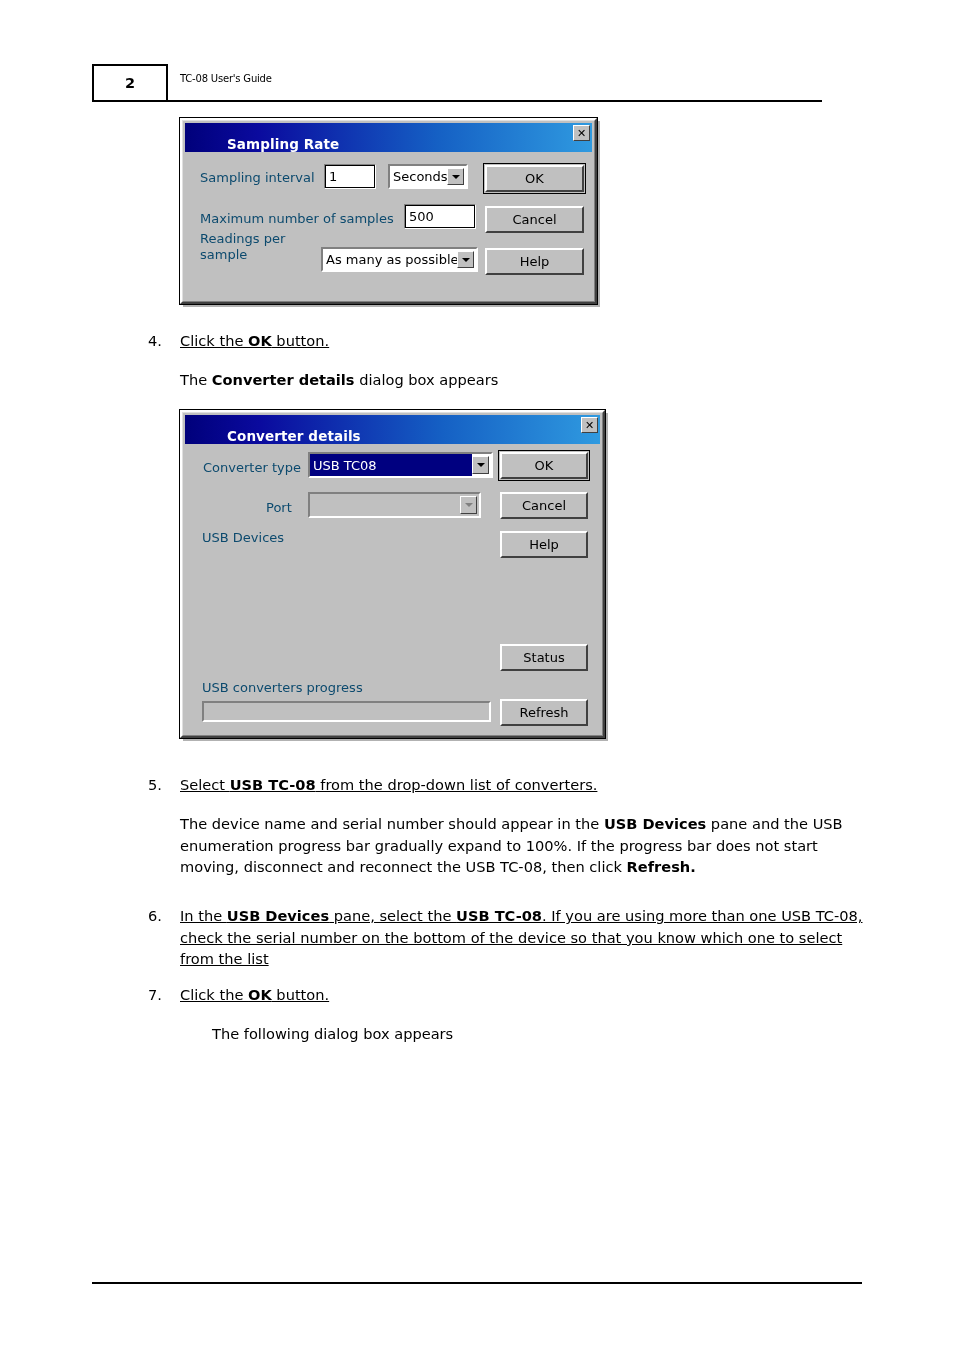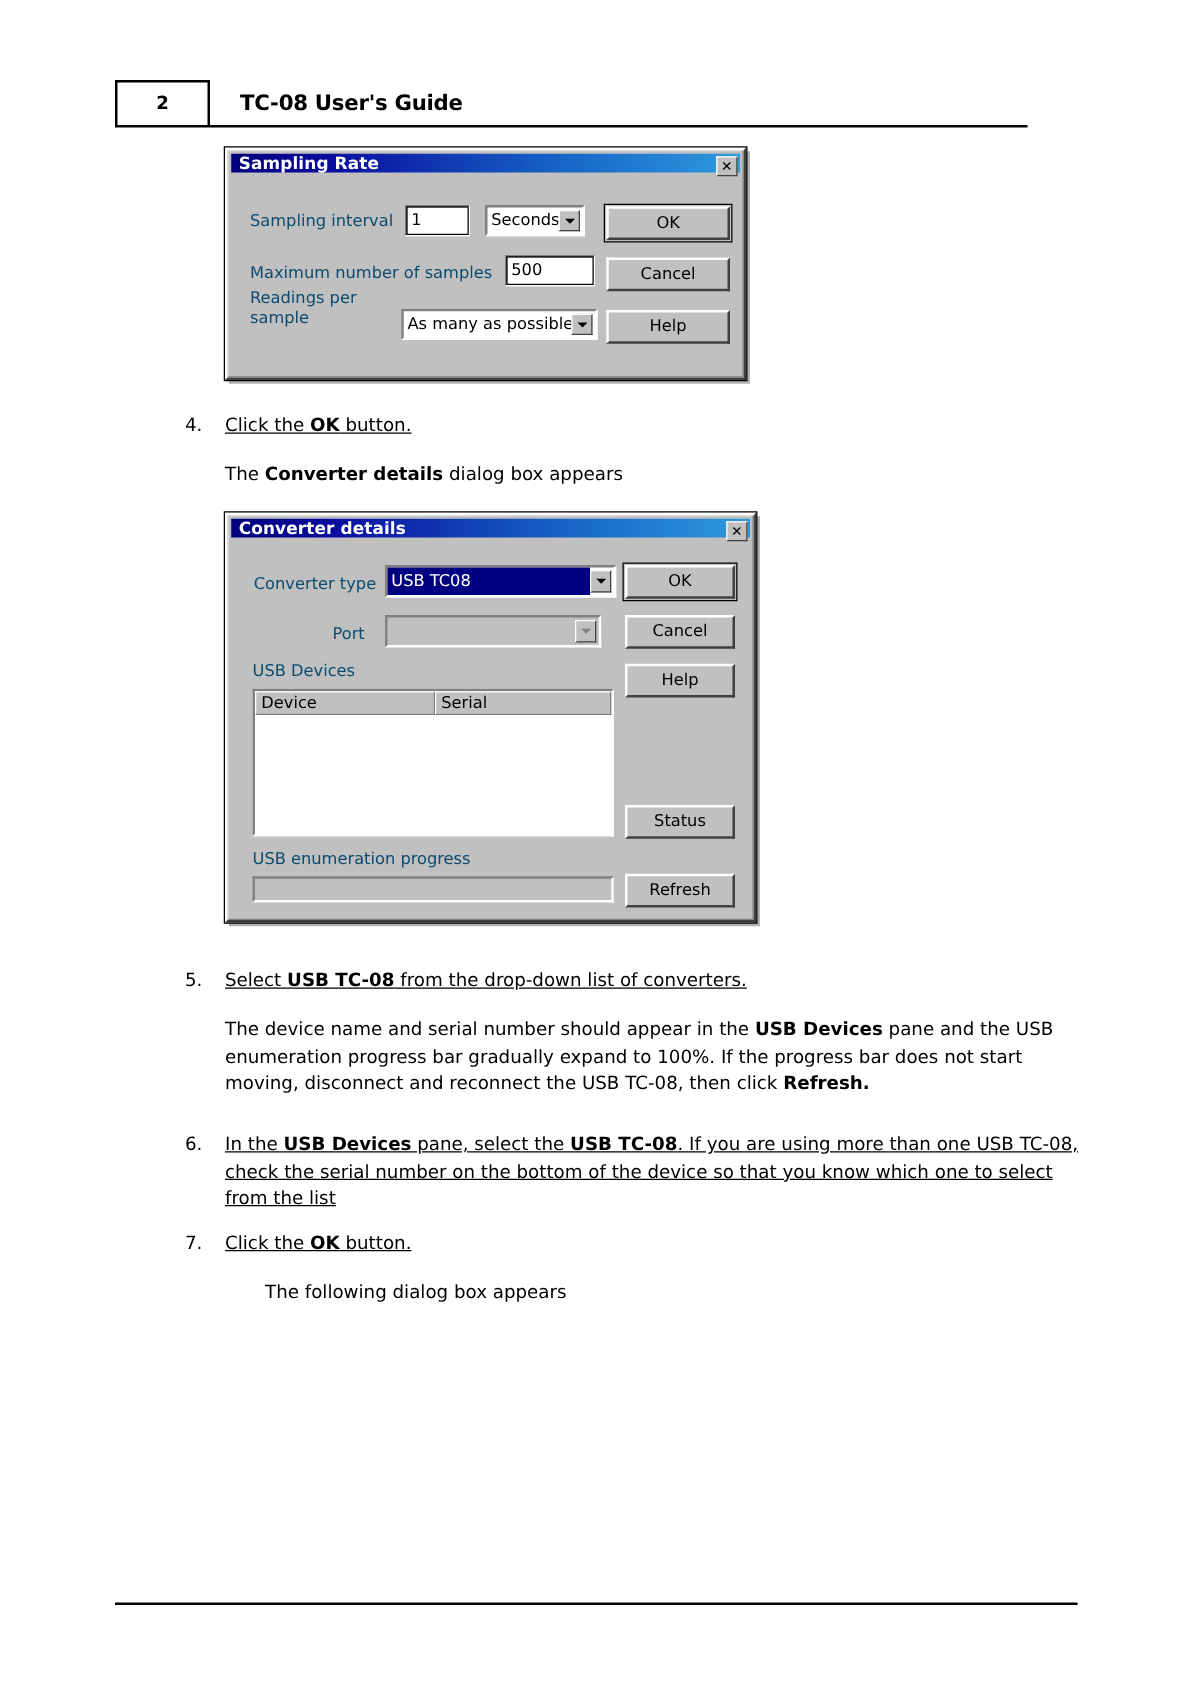--- a/index.html
+++ b/index.html
@@ -33,24 +33,24 @@
     border: 2px solid #000;
     box-sizing: border-box;
     display: flex;
     align-items: center;
     justify-content: center;
     font-weight: bold;
     font-size: 14.5px;
   }
   #header-title {
     position: absolute;
-    left: 100px;
+    left: 88px;
     top: 9px;
-    font-weight: bold;
-    font-size: 17px;
+    font-weight: normal;
+    font-size: 10px;
     letter-spacing: -0.2px;
   }
   #header-rule {
     position: absolute;
     left: 76px;
     top: 36px;
     width: 654px;
     height: 2px;
     background: #000;
   }
@@ -112,24 +112,25 @@
     border-left: 1px solid #dfdfdf;
     border-right: 1px solid #808080;
     border-bottom: 1px solid #808080;
     box-sizing: border-box;
   }
   .titlebar {
     position: absolute;
     left: 3px;
     right: 3px;
     top: 3px;
-    height: 15px;
+    height: 29px;
     background: linear-gradient(to right, #00007b 0%, #0a0a9e 18%, #1560c4 62%, #2f9ae0 100%);
     display: flex;
-    align-items: flex-start;
+    align-items: flex-end;
+    padding-left: 36px;
   }
   .titlebar-text {
     color: #ffffff;
     font-weight: bold;
     font-size: 13.5px;
     margin-left: 6px;
     letter-spacing: 0.1px;
     white-space: nowrap;
   }
   .titlebar-close {
@@ -374,29 +375,22 @@
 
   <div class="combo disabled" style="left:126px; top:80px; width:173px; height:26px;">
     <span class="combo-text"></span>
     <span class="combo-arrow">
         <i class="arrow-glyph dim"></i>
       </span>
   </div>
 
   <div class="dlg-label" style="left:20px; top:118px;">USB Devices</div>
 
-  <div class="listview" style="left:20px; top:139px; width:289px; height:118px;">
-    <div class="lv-header">
-      <div class="lv-col" style="width:144px;">Device</div>
-      <div class="lv-col" style="flex:1;">Serial</div>
-    </div>
-    <div class="lv-body" style="height:95px;"></div>
-  </div>
-
-  <div class="dlg-label" style="left:20px; top:268px;">USB enumeration progress</div>
+
+  <div class="dlg-label" style="left:20px; top:268px;">USB converters progress</div>
 
   <div class="progress" style="left:20px; top:289px; width:289px; height:21px;">
     <div class="progress-fill" style="width:0%;"></div>
   </div>
 
   <div class="btn default" style="left:318px; top:40px; width:88px; height:27px;">OK</div>
   <div class="btn" style="left:318px; top:80px; width:88px; height:27px;">Cancel</div>
   <div class="btn" style="left:318px; top:119px; width:88px; height:27px;">Help</div>
   <div class="btn" style="left:318px; top:232px; width:88px; height:27px;">Status</div>
   <div class="btn" style="left:318px; top:287px; width:88px; height:27px;">Refresh</div>

